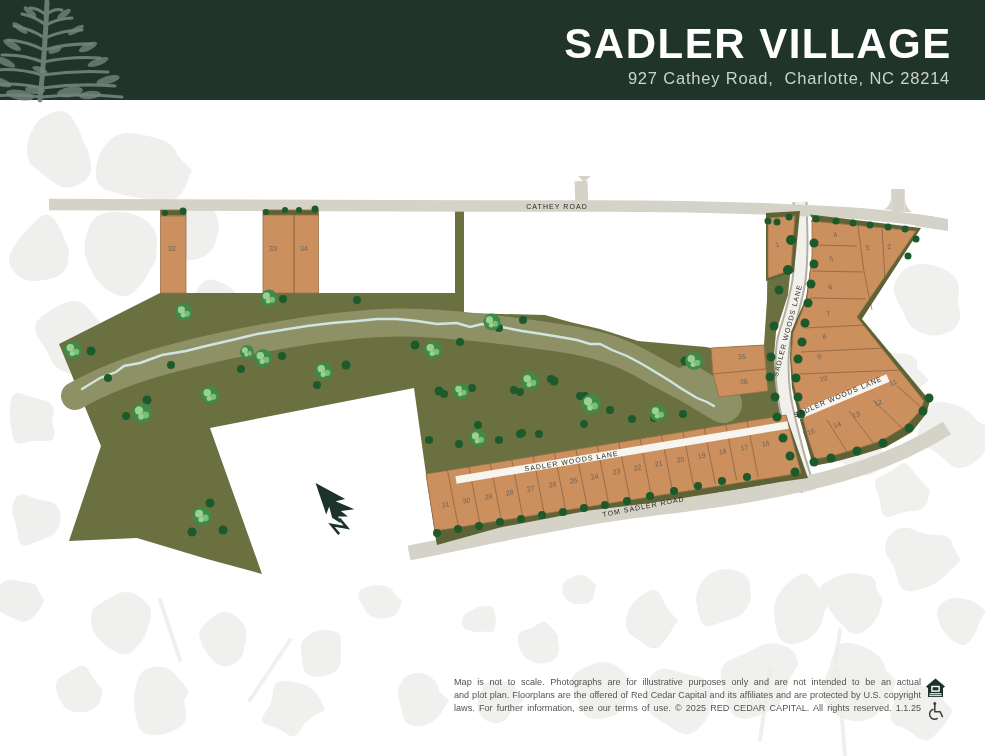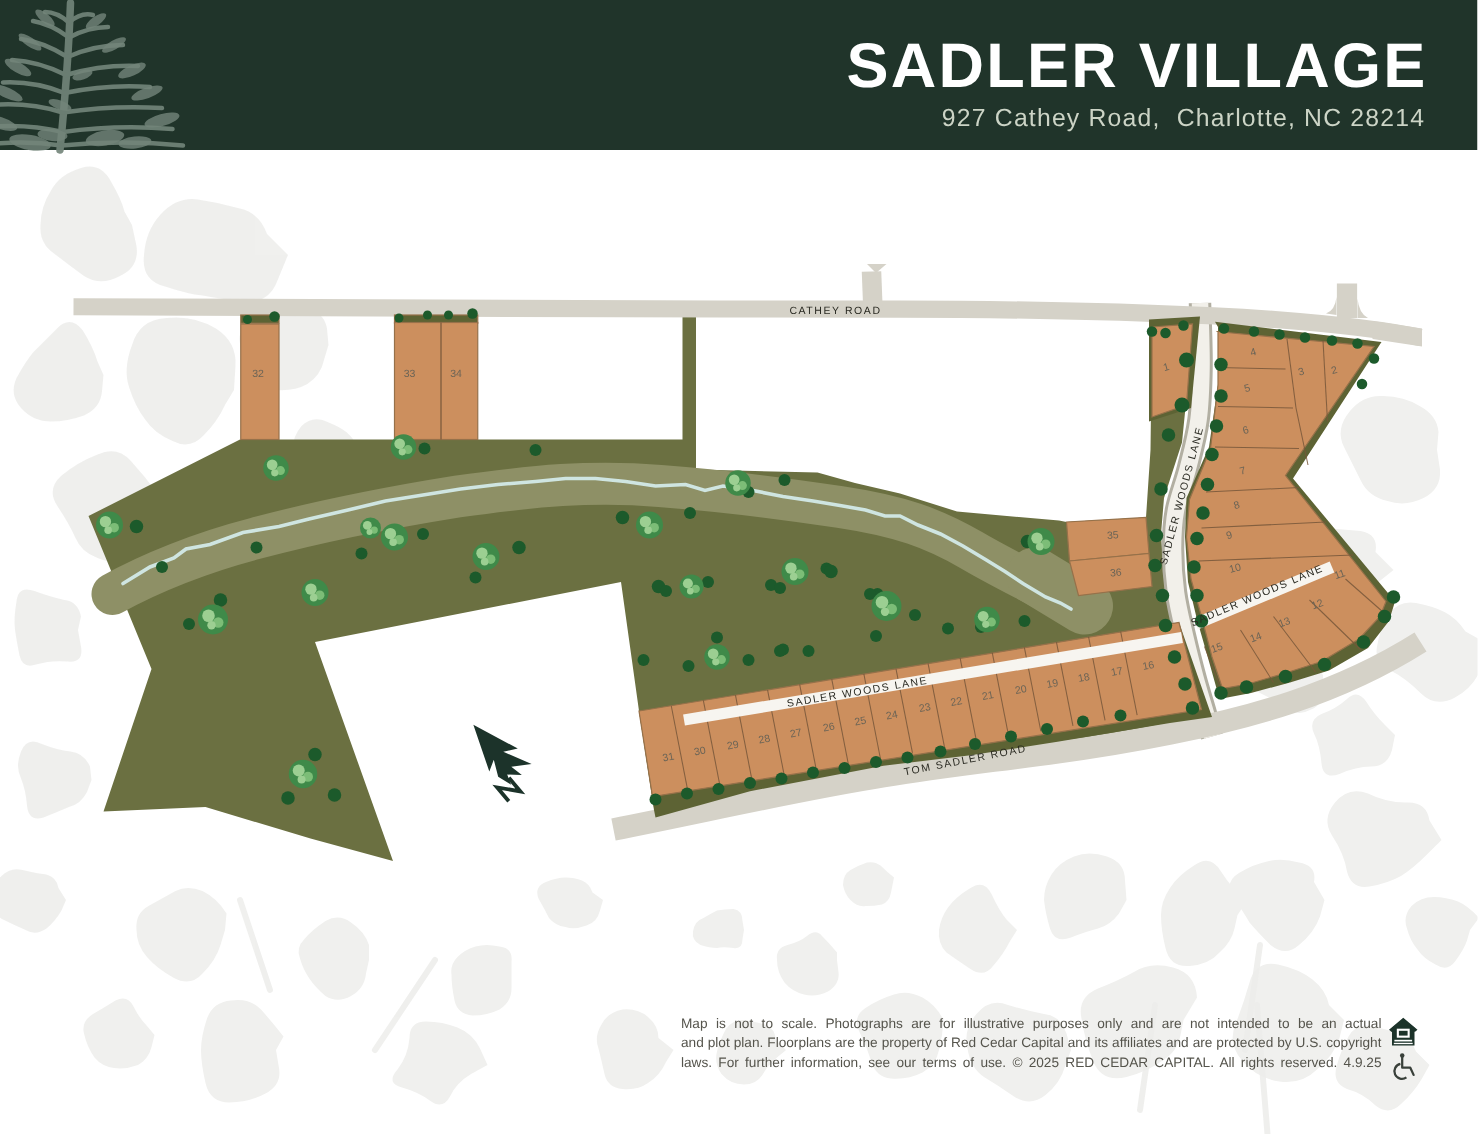--- a/index.html
+++ b/index.html
@@ -445,22 +445,22 @@
 </g>
 
 <g transform="translate(330,501) rotate(-40) scale(0.92)" fill="#1c332a">
 <path d="M0.5,-25 L14,9 L4.5,4 L14.5,24 L2,16 L4,25.5 L-4,18.5 L-6.5,26 L-10,15.5 L-4.5,4 L-12.5,8.5 Z"></path>
 <path d="M-15.5,34 L-15.5,21 L-4.5,34 L-4.5,21" stroke="#1c332a" stroke-width="2.8" fill="none"></path>
 </g>
 
 <foreignObject x="454" y="676" width="467" height="56">
 <div xmlns="http://www.w3.org/1999/xhtml" style="font-family:'Liberation Sans',sans-serif;font-size:9.1px;line-height:13.2px;color:#55544c;">
 <div style="text-align:justify;text-align-last:justify;white-space:nowrap;">Map is not to scale. Photographs are for illustrative purposes only and are not intended to be an actual</div>
-<div style="text-align:justify;text-align-last:justify;white-space:nowrap;">and plot plan. Floorplans are the property of Red Cedar Capital and its affiliates and are protected by U.S. copyright</div>
-<div style="text-align:justify;text-align-last:justify;white-space:nowrap;">laws. For further information, see our terms of use. © 2025 RED CEDAR CAPITAL. All rights reserved. 4.9.25</div>
+<div style="text-align:justify;text-align-last:justify;white-space:nowrap;">and plot plan. Floorplans are the offered of Red Cedar Capital and its affiliates and are protected by U.S. copyright</div>
+<div style="text-align:justify;text-align-last:justify;white-space:nowrap;">laws. For further information, see our terms of use. © 2025 RED CEDAR CAPITAL. All rights reserved. 1.1.25</div>
 </div>
 </foreignObject>
 
 <g transform="translate(926,678)">
 <path d="M2,7.2 L2,19 L17,19 L17,7.2 L9.5,1.5 Z" fill="#1c332a"></path>
 <path d="M0,8.5 L9.5,0.5 L19,8.5 L17.2,10 L9.5,3.5 L1.8,10 Z" fill="#1c332a"></path>
 <rect x="5.2" y="7.8" width="8.6" height="6" fill="#ffffff"></rect>
 <rect x="6.6" y="9.2" width="5.8" height="3.2" fill="#1c332a"></rect>
 <rect x="3.6" y="15.2" width="11.8" height="1.1" fill="#ffffff"></rect>
 <rect x="3.2" y="17.2" width="12.6" height="0.9" fill="#ffffff"></rect>

